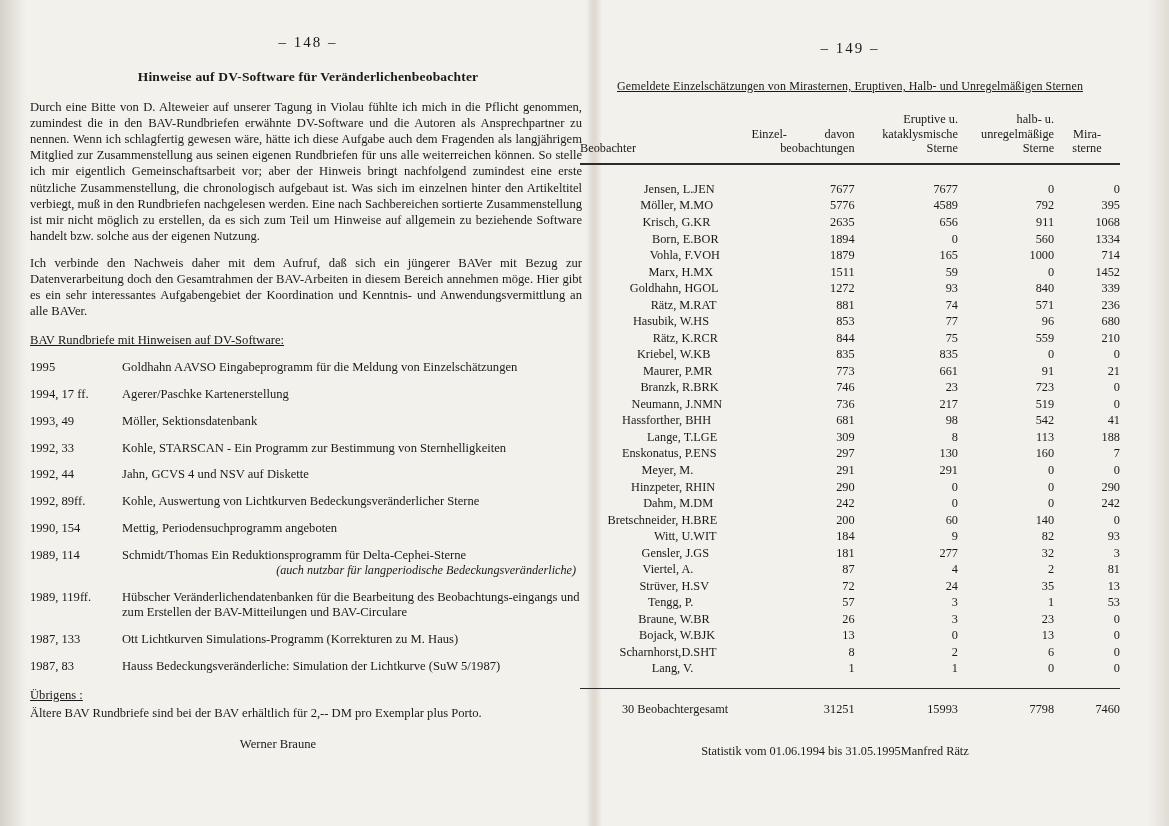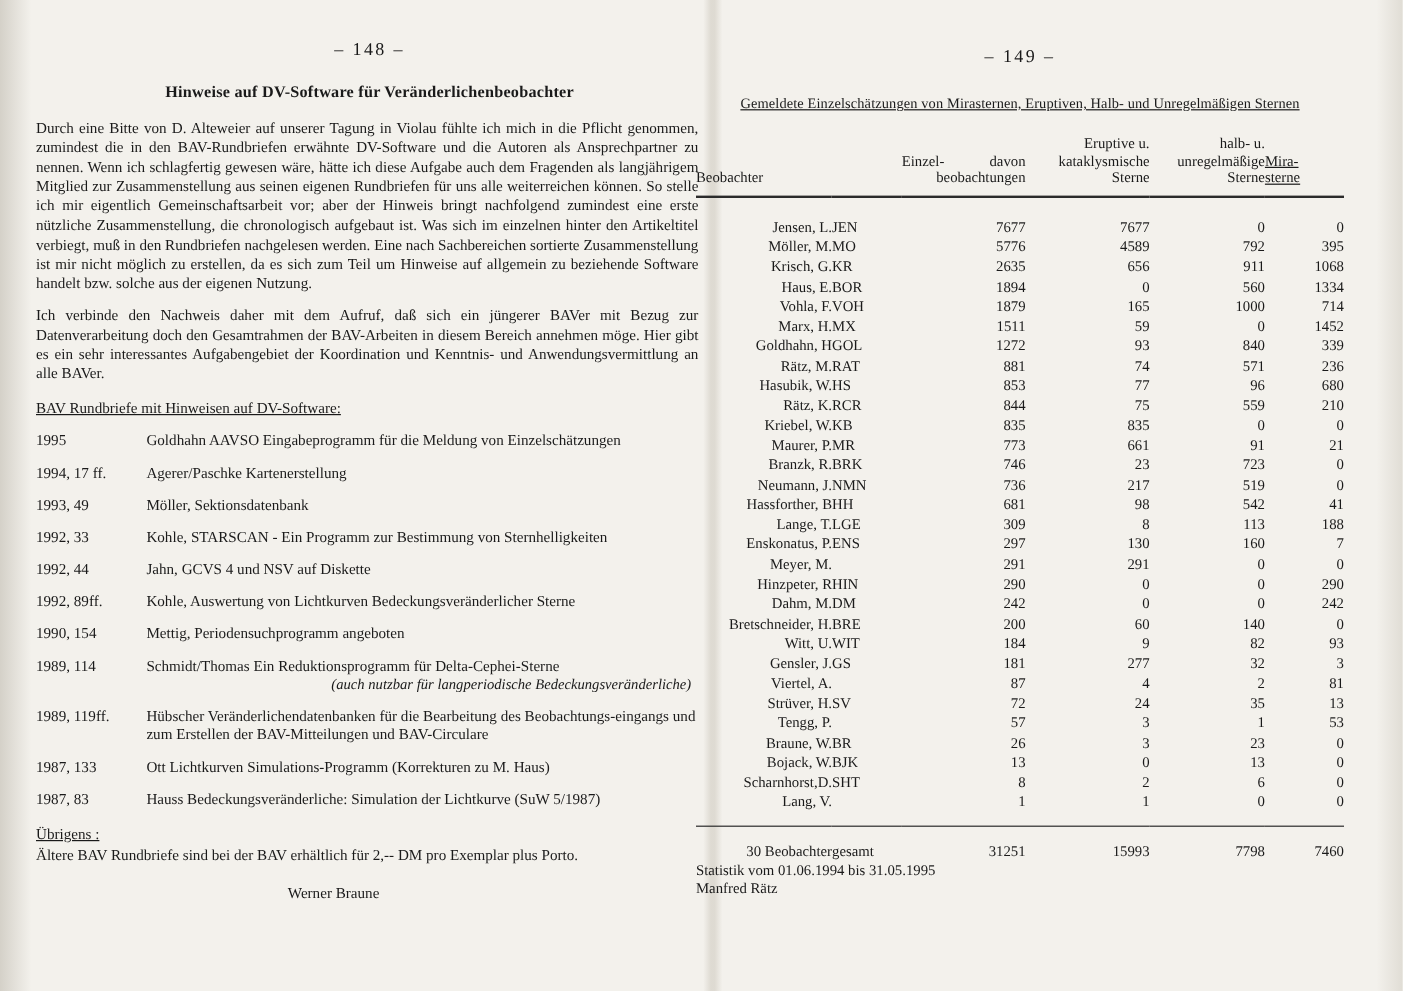--- a/index.html
+++ b/index.html
@@ -134,21 +134,21 @@
     font-weight: normal;
     vertical-align: bottom;
     padding: 0 0 6px 0;
     line-height: 1.18;
   }
   th.c-name { text-align: left; width: 120px; }
   th.c-code { text-align: left; width: 62px; }
   th.c-einzel { text-align: right; width: 108px; }
   th.c-erupt { text-align: right; width: 108px; }
   th.c-halb  { text-align: right; width: 100px; }
-  th.c-mira  { text-align: left; width: 72px; text-decoration: underline; }
+  th.c-mira  { text-align: center; width: 72px; }
 
   .hdr-split {
     display: flex;
     justify-content: space-between;
     gap: 8px;
   }
   tr.head-rule td { height: 0; padding: 0; border-bottom: 2px solid #2b2b2b; }
   tr.spacer td { height: 14px; padding: 0; }
   tr.spacer-sm td { height: 9px; padding: 0; }
   tr.bottom-rule td { height: 0; padding: 0; border-top: 1.6px solid #2b2b2b; }
@@ -157,23 +157,23 @@
     padding: 0.9px 0;
     line-height: 1.2;
   }
   td.name { text-align: right; }
   td.code { text-align: left; }
   td.num  { text-align: right; }
 
   .totals td { padding-top: 6px; }
   .footer-line {
     display: flex;
-    justify-content: flex-start;
+    justify-content: center;
     font-size: 12.3px;
-    flex-direction: column;
+    margin-top: 26px;
   }
   .footer-line .right { padding-right: 30px; }
 </style>
 </head>
 <body>
 
 <div class="scan">
   <div class="gutter"></div>
 
   <div class="page page-left">
@@ -299,21 +299,21 @@
         </tr>
         <tr>
           <td class="name">Krisch, G.</td>
           <td class="code">KR</td>
           <td class="num">2635</td>
           <td class="num">656</td>
           <td class="num">911</td>
           <td class="num">1068</td>
         </tr>
         <tr>
-          <td class="name">Haus, E.</td>
+          <td class="name">Born, E.</td>
           <td class="code">BOR</td>
           <td class="num">1894</td>
           <td class="num">0</td>
           <td class="num">560</td>
           <td class="num">1334</td>
         </tr>
         <tr>
           <td class="name">Vohla, F.</td>
           <td class="code">VOH</td>
           <td class="num">1879</td>

